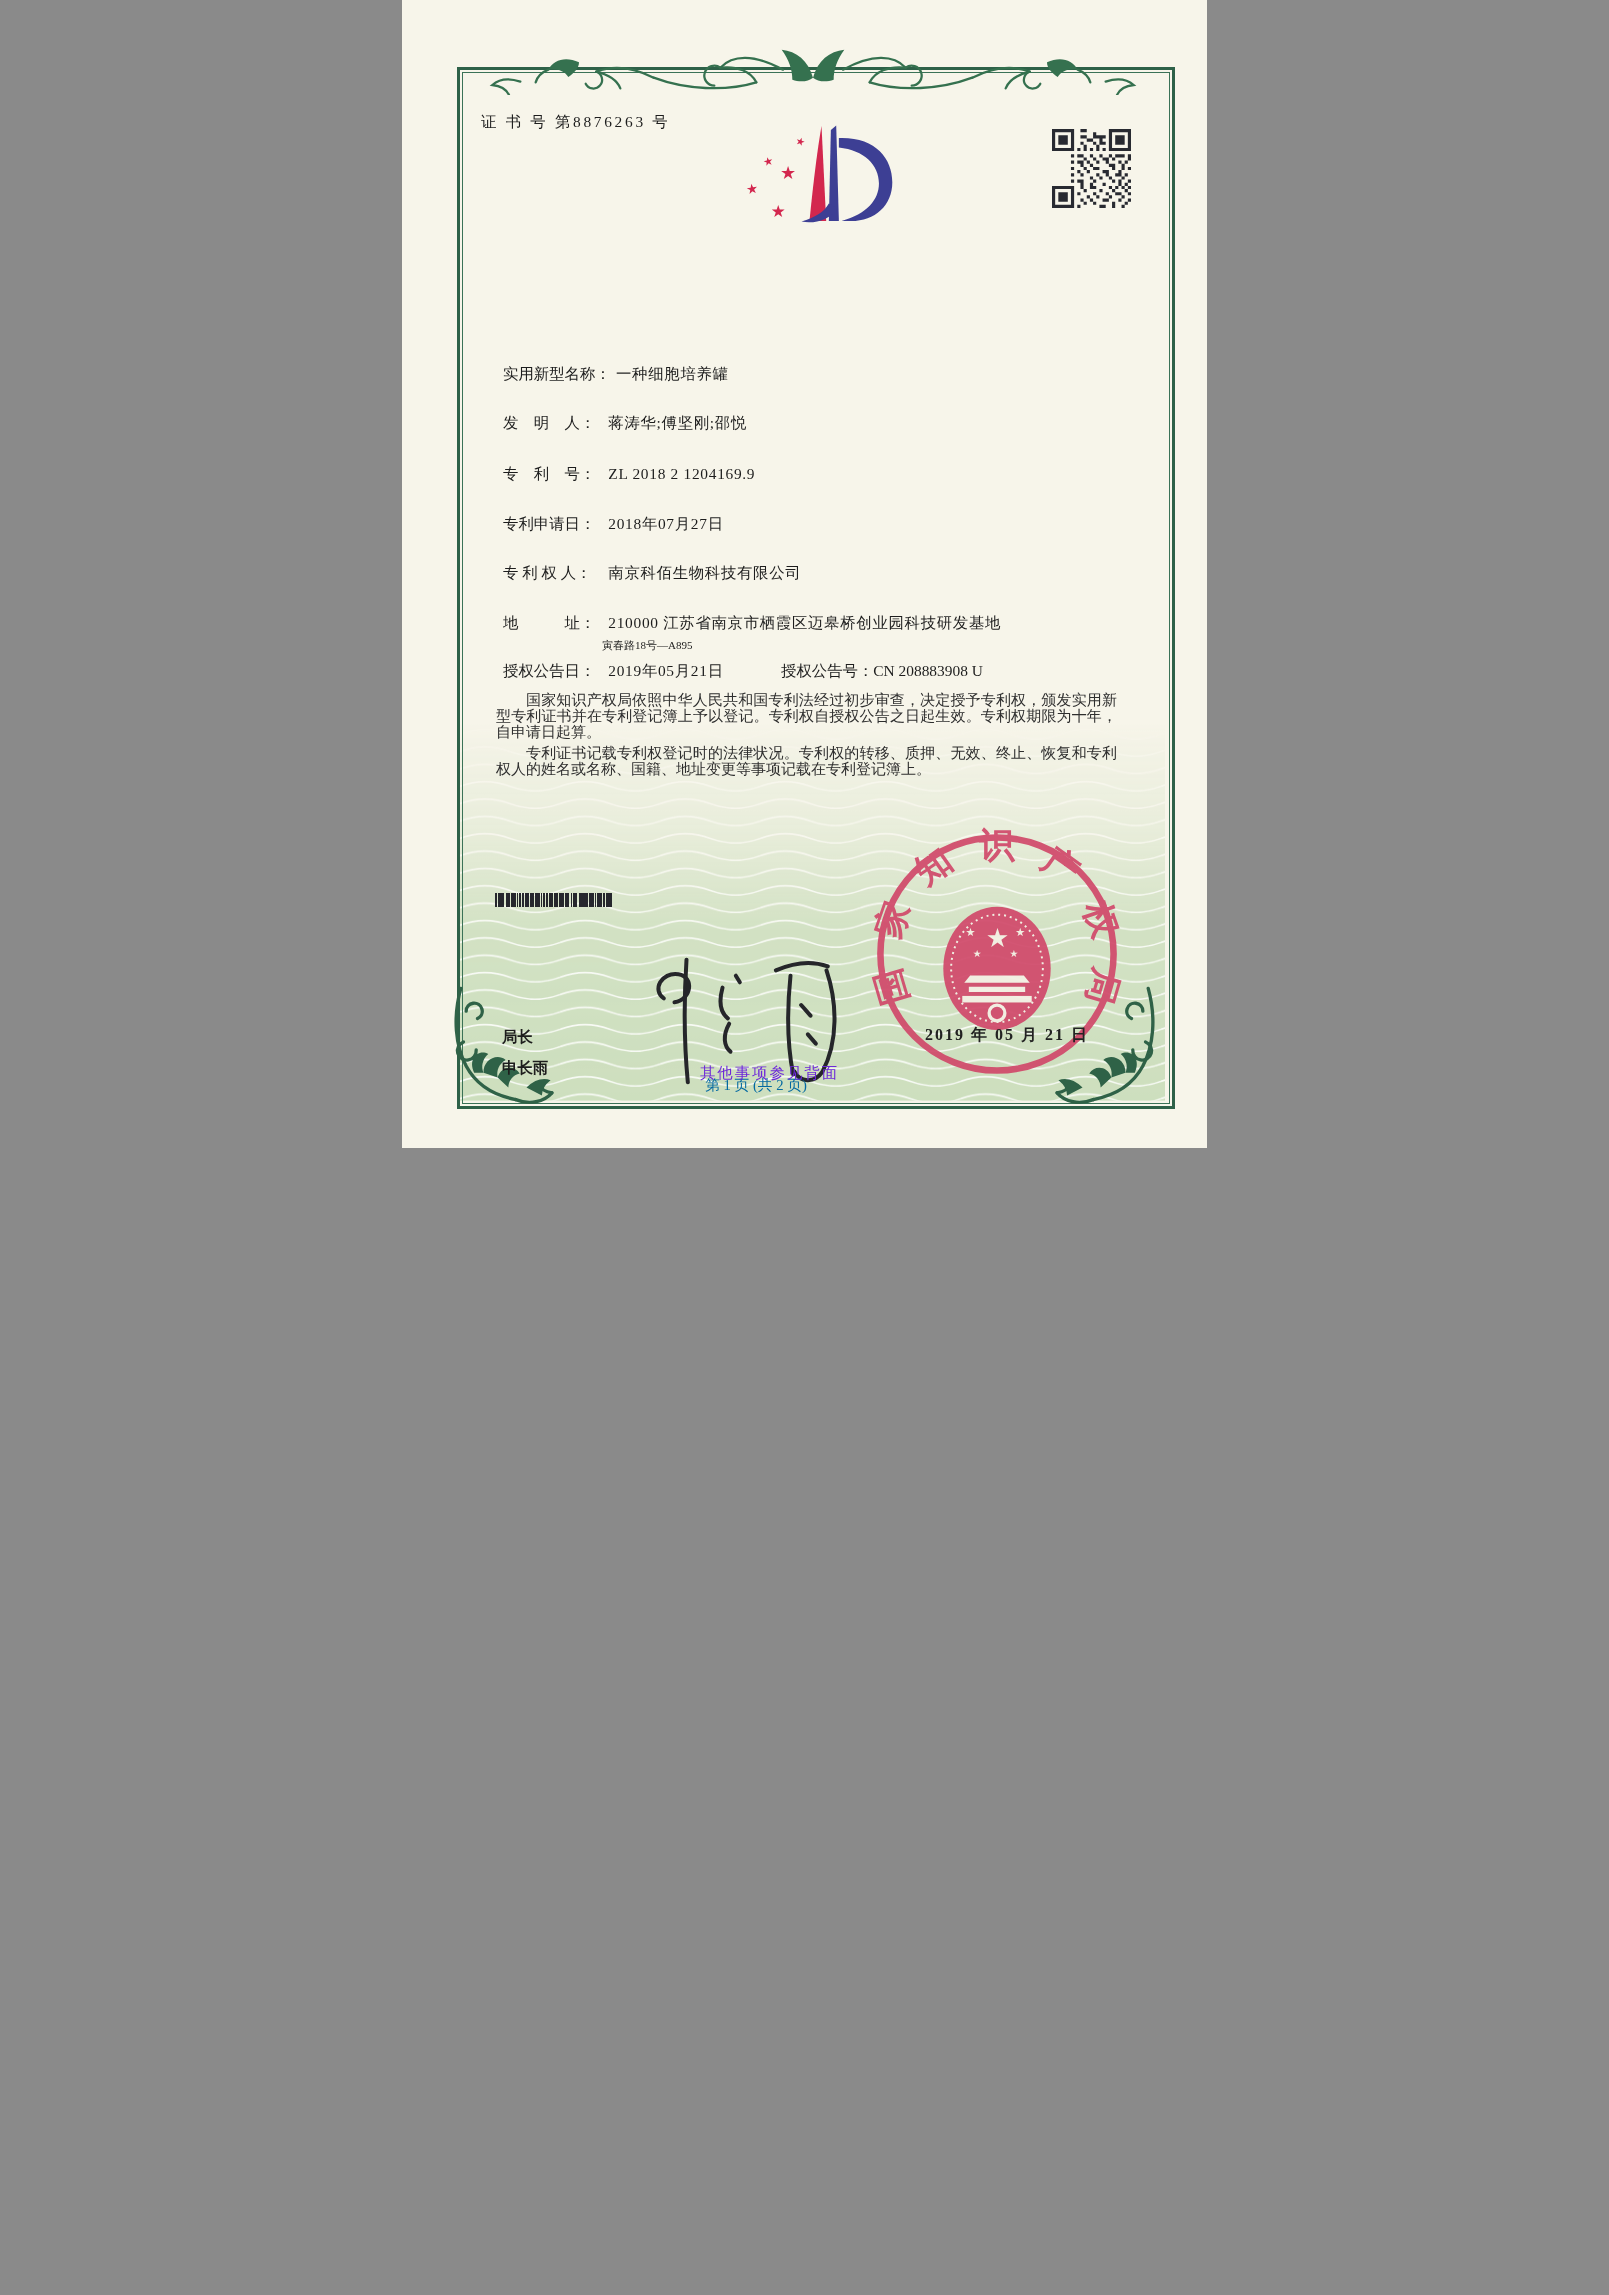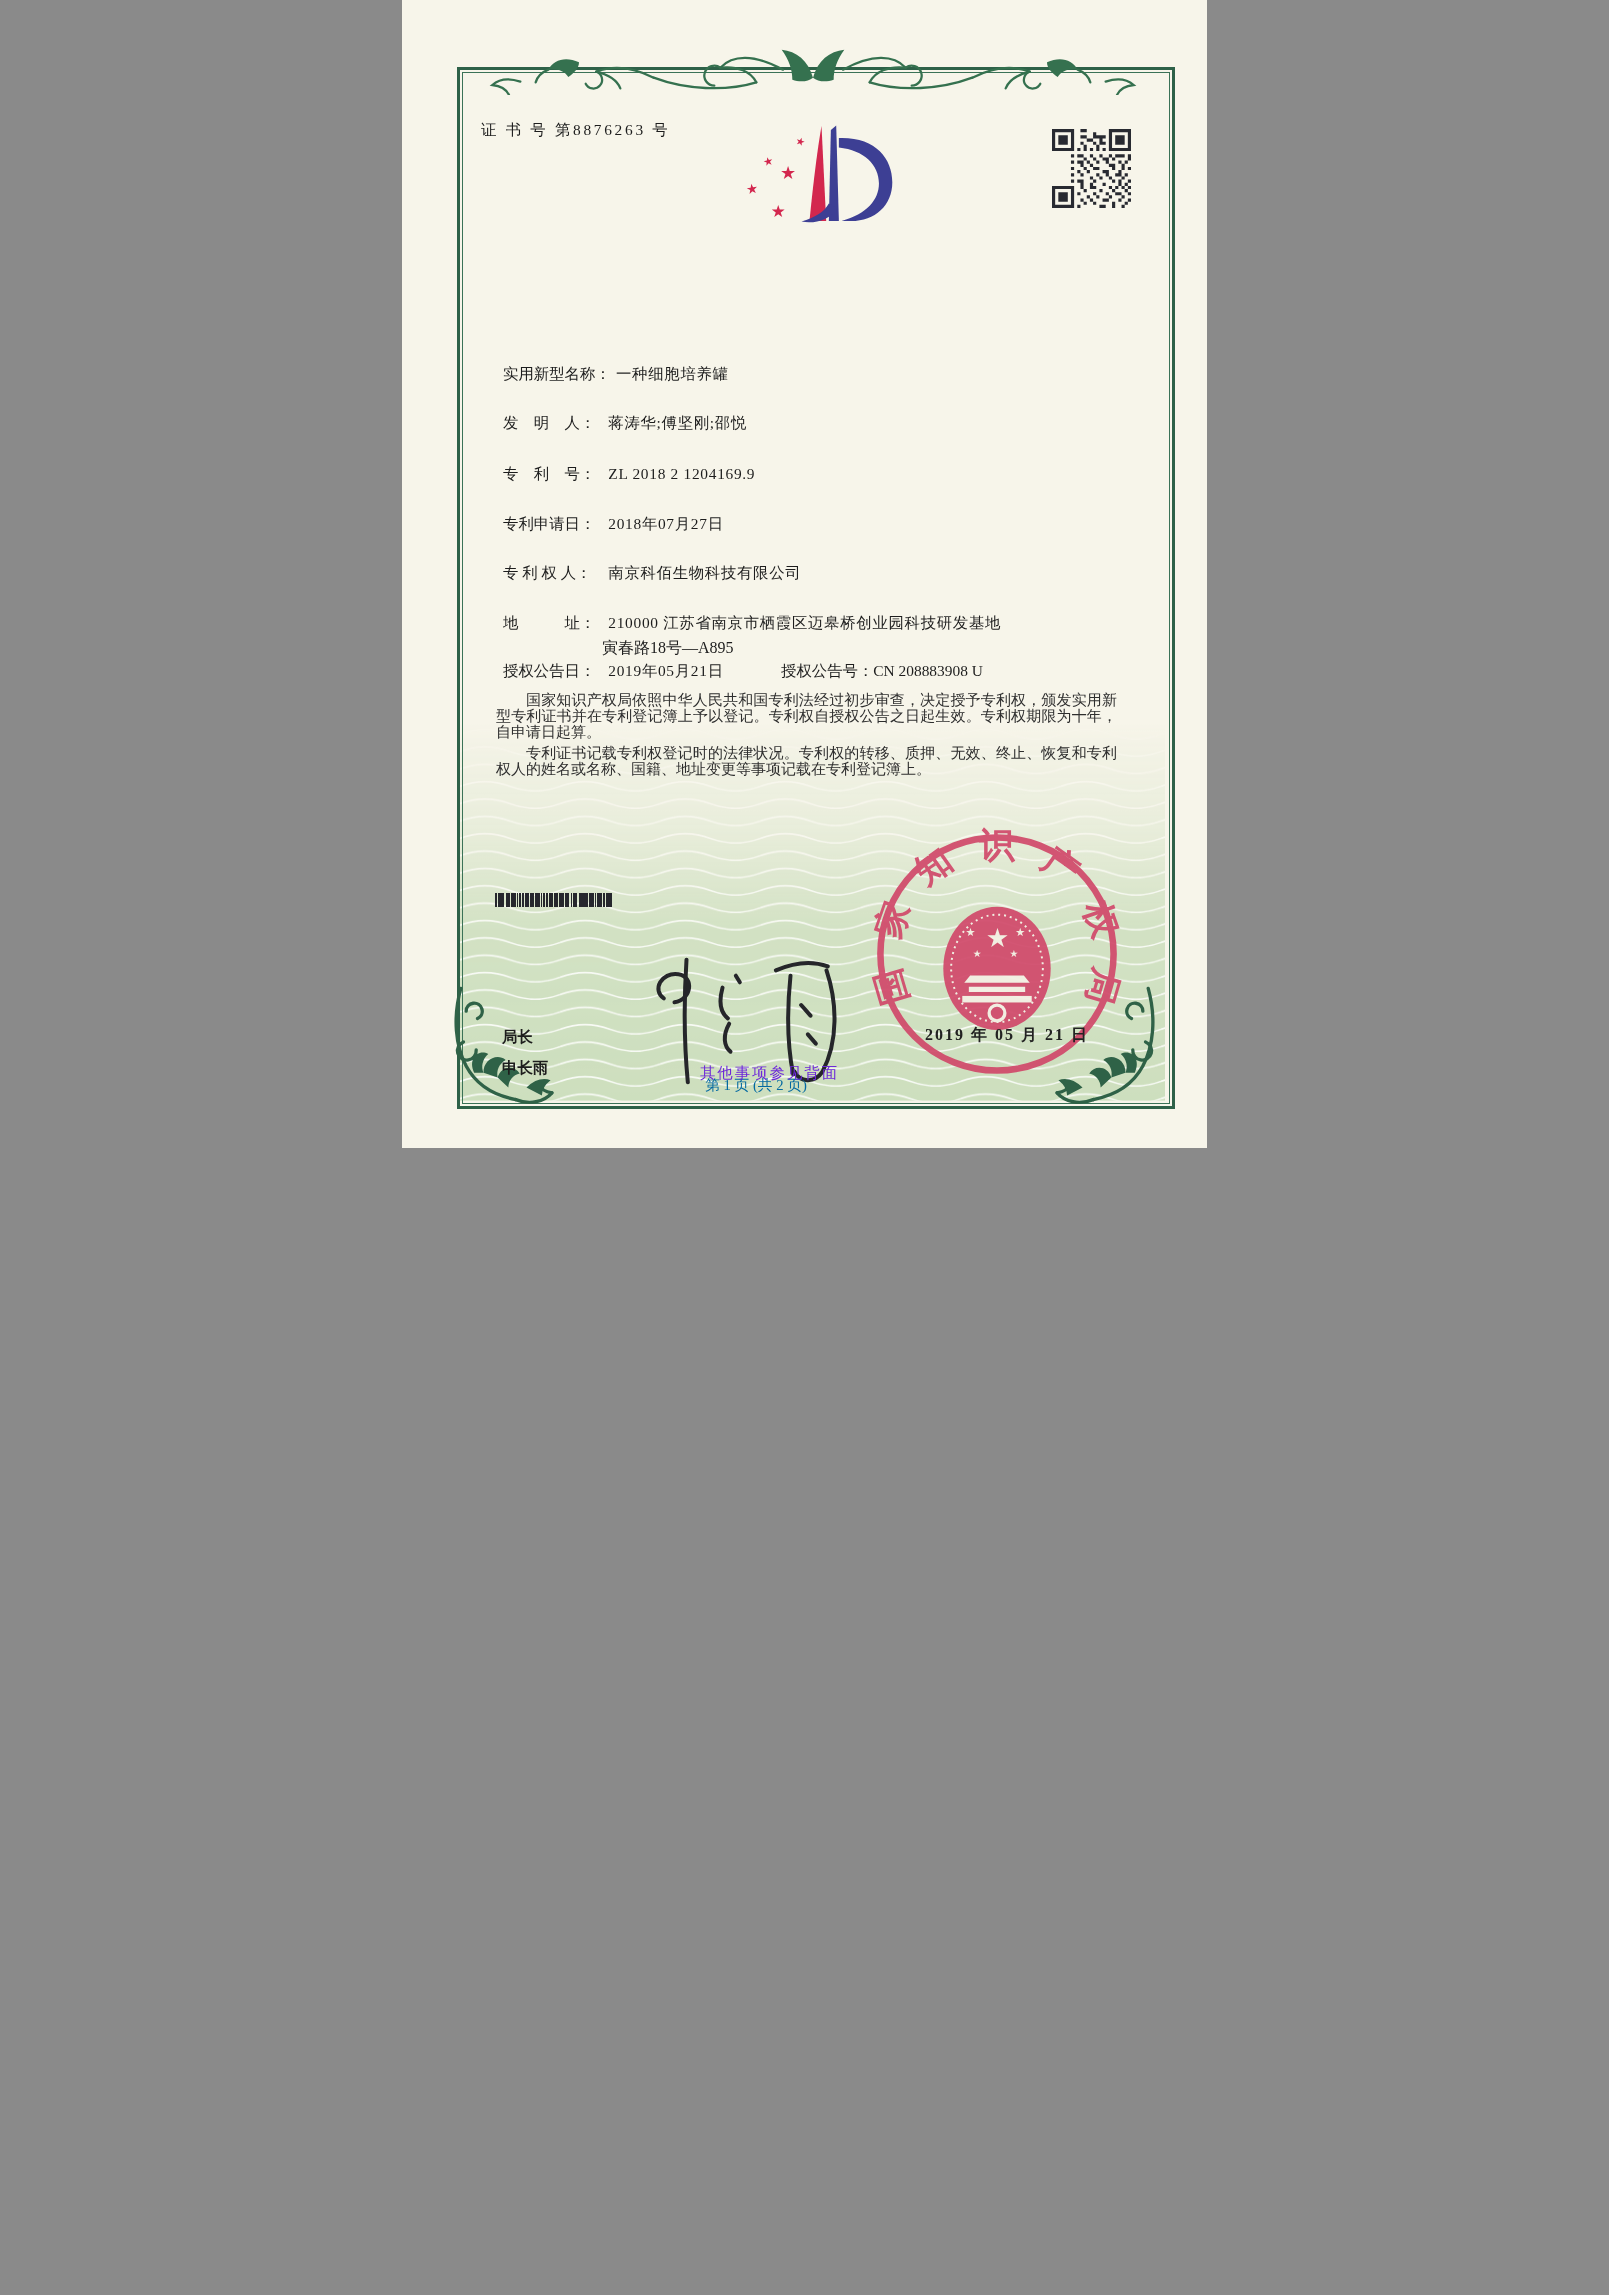--- a/index.html
+++ b/index.html
@@ -8,30 +8,30 @@
     background:#f7f5ea;overflow:hidden;
     font-family:"Liberation Serif","DejaVu Serif",serif;color:#1d1d1d;
   }
   
   .frame{position:absolute;left:55px;top:67px;width:712px;height:1036px;
     border:3.3px solid #2e6148;z-index:3;pointer-events:none;}
   .frame-inner{position:absolute;inset:2px;border:1.3px solid #3b7257;}
   
   .greenzone{position:absolute;left:58px;top:722px;width:705px;height:379px;z-index:1;}
   
-  .certno{position:absolute;left:79px;top:112px;font-size:15.4px;letter-spacing:2.7px;z-index:4;margin-top:8px;}
+  .certno{position:absolute;left:79px;top:112px;font-size:15.4px;letter-spacing:2.7px;z-index:4;}
   .logo{position:absolute;left:334px;top:122px;z-index:4;}
   .qr{position:absolute;left:650px;top:129px;width:79px;height:79px;z-index:4;}
   .title{position:absolute;left:0;top:241px;width:100%;text-align:center;
     font-size:36px;font-weight:bold;letter-spacing:9.4px;z-index:4;}
   
   .field{position:absolute;left:94px;font-size:15.4px;z-index:4;white-space:nowrap;margin-left:7px;}
   .field .lab{display:inline-block;min-width:100px;}
   .field .val{margin-left:5.3px;letter-spacing:0.7px;}
-  .addr2{position:absolute;left:200px;font-size:16px;z-index:4;}
+  .addr2{position:absolute;left:200px;font-size:11px;z-index:4;}
   .grant2{position:absolute;left:379px;font-size:15.4px;z-index:4;white-space:nowrap;}
   
   .body-text{position:absolute;left:94px;top:692px;width:621px;z-index:4;
     font-size:15px;line-height:16px;text-align:justify;color:#2e2e2e;}
   .body-text p{margin:0 0 5.3px 0;text-indent:2em;}
   
   .barcode{position:absolute;left:93px;top:893px;width:118px;height:14px;z-index:4;
     background:
       repeating-linear-gradient(90deg,#26272d 0 1.3px,rgba(0,0,0,0) 1.3px 2.7px),
       repeating-linear-gradient(90deg,#26272d 0 2px,rgba(0,0,0,0) 2px 6px),

